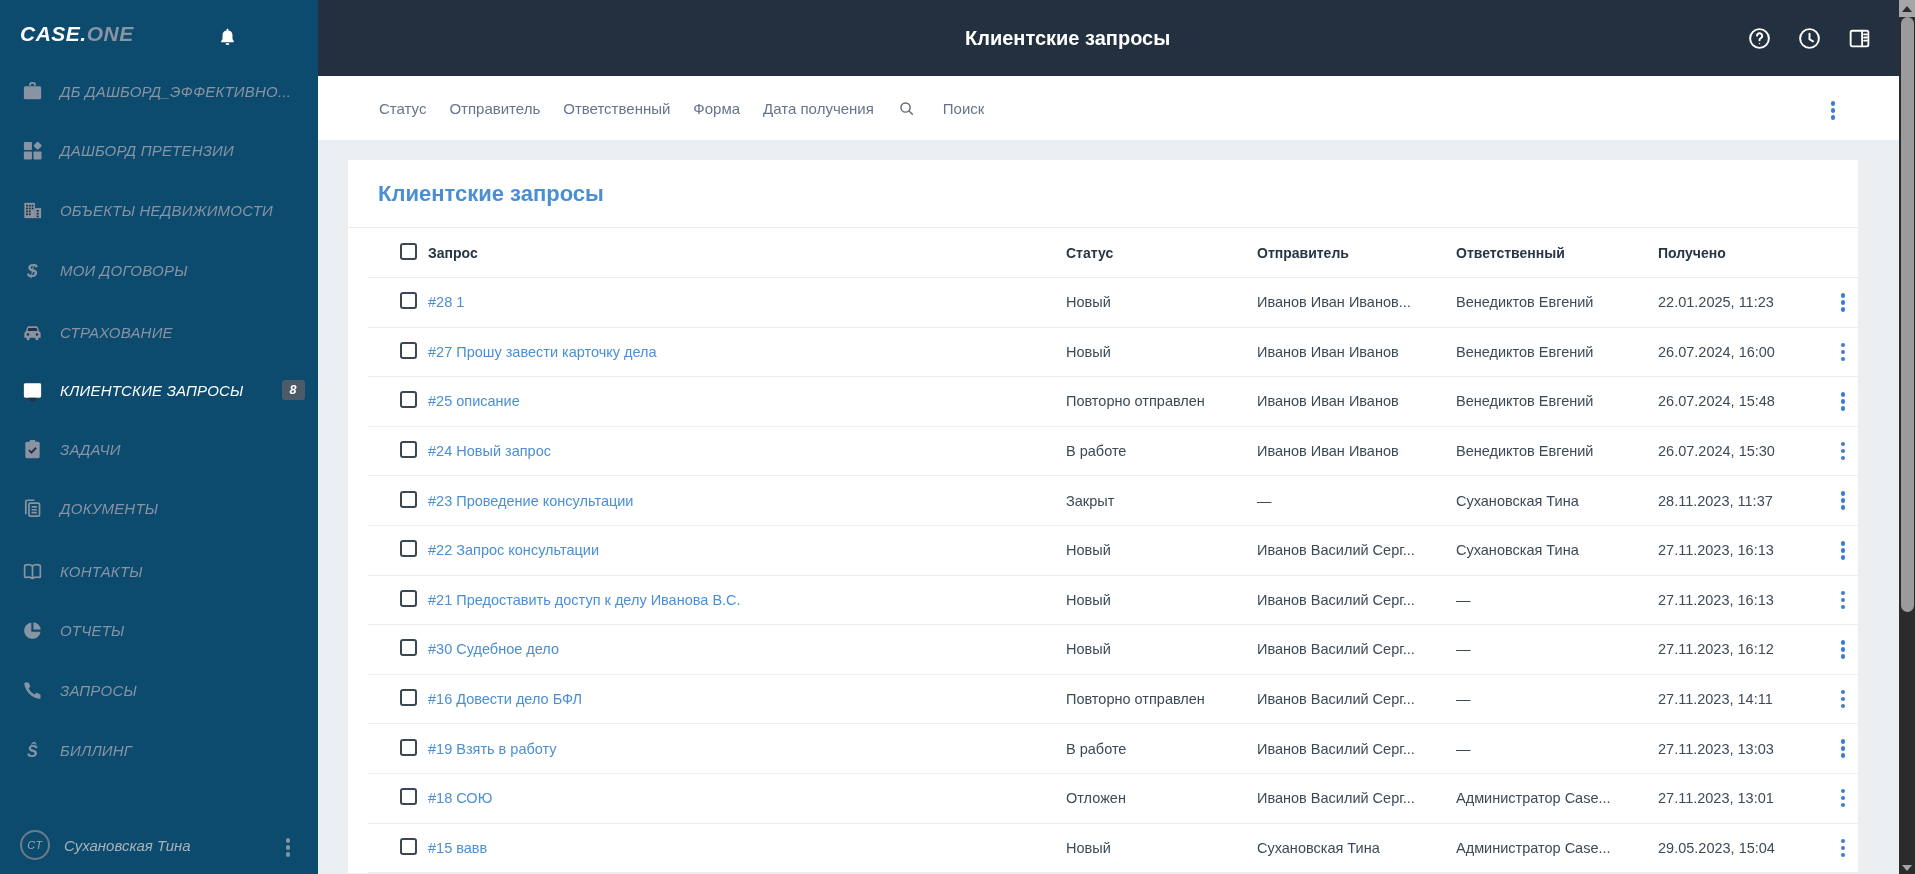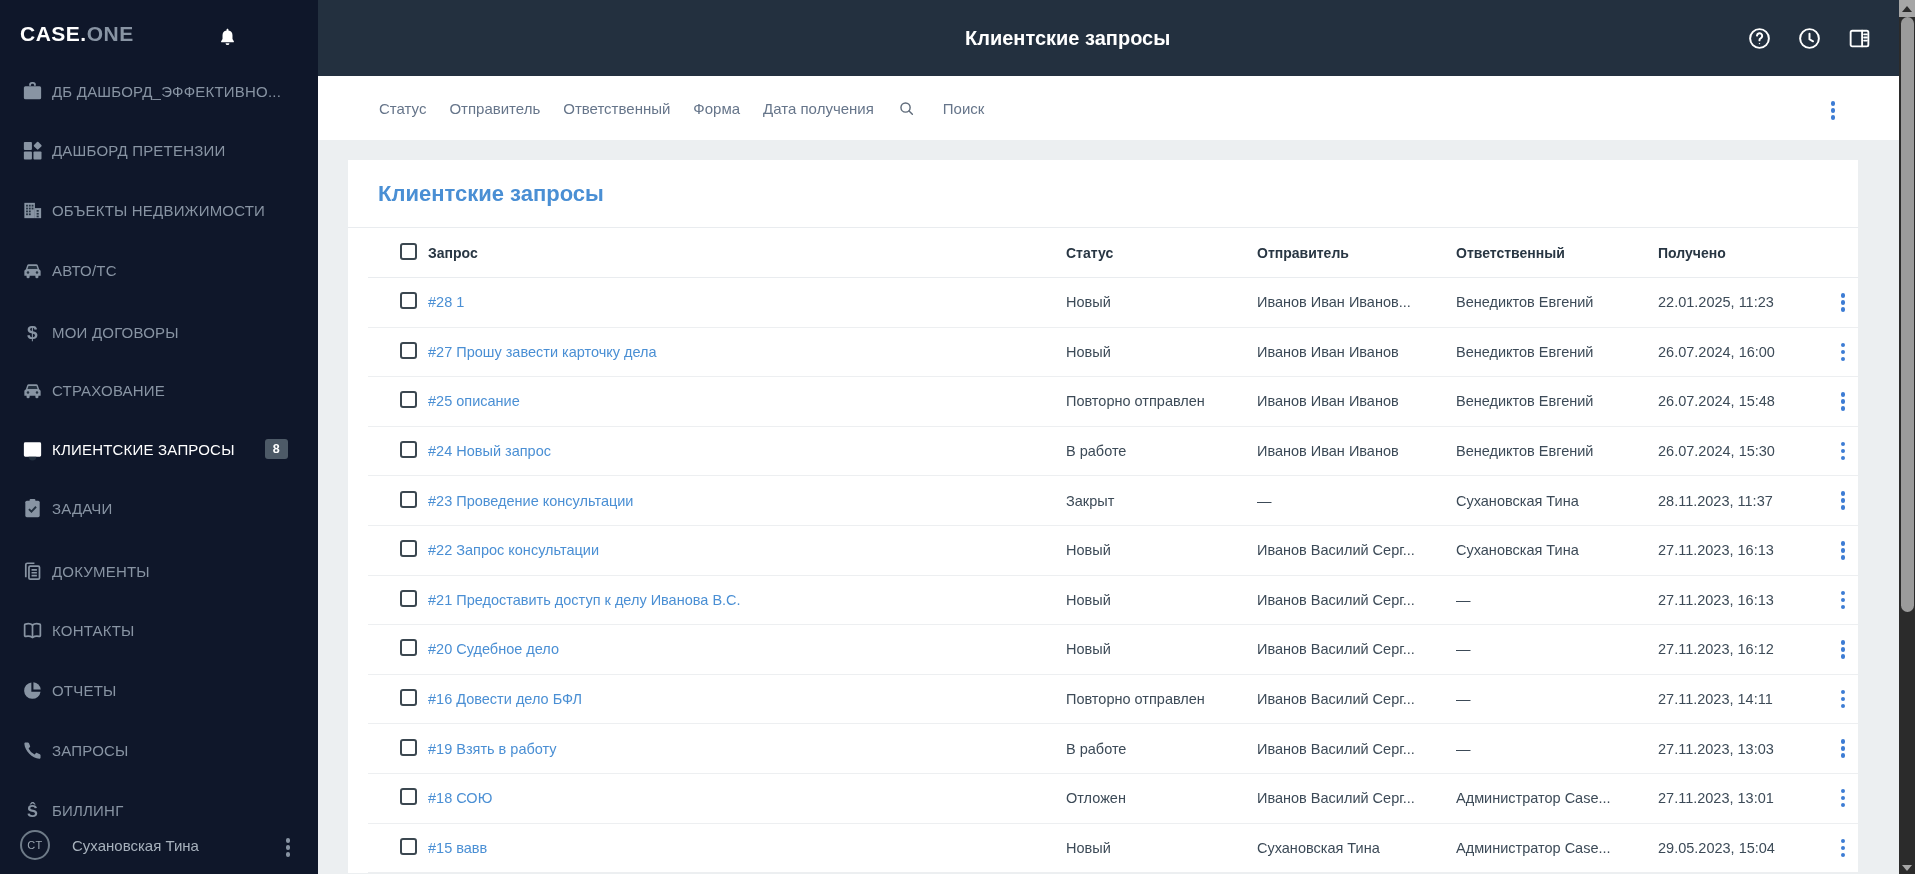--- a/index.html
+++ b/index.html
@@ -6,44 +6,44 @@
   html,body { width:1915px; height:874px; overflow:hidden; }
   body { position:relative; background:#eceff1; font-family:"Liberation Sans", sans-serif; }
 
   
   .topbar { position:absolute; left:0; top:0; width:100%; height:76px; background:#23303f; z-index:3; }
   .topbar-title { position:absolute; left:965px; top:0; line-height:76px; color:#ffffff; font-size:20px; font-weight:bold; }
   .topbar-icons { position:absolute; right:43px; top:0; height:76px; display:flex; align-items:center; gap:25px; color:#ffffff; }
   .topbar-icons svg { width:25px; height:25px; display:block; cursor:pointer; }
 
   
-  .sidebar { position:absolute; left:0; top:0; bottom:0; width:318px; background:#0f172a; z-index:5; }
+  .sidebar { position:absolute; left:0; top:0; bottom:0; width:318px; background:#0c4a6e; z-index:5;font-style:italic; }
   .logo { position:absolute; left:20px; top:22px; font-size:21px; font-weight:bold; letter-spacing:.5px; color:#fff; }
   .logo .sec { color:#8894a3; }
   .bell { position:absolute; left:216px; top:26px; width:23px; height:23px; color:#ffffff; cursor:pointer; }
   .bell svg { width:23px; height:23px; }
   .nav { position:absolute; left:0; top:0; right:0; bottom:0; }
-  .side-item { position:absolute; left:0; width:100%; height:44px; display:flex; align-items:center; padding-left:21px; gap:8px; color:#8894a3; font-size:15px; letter-spacing:.2px; cursor:pointer; white-space:nowrap; }
+  .side-item { position:absolute; left:0; width:100%; height:44px; display:flex; align-items:center; padding-left:21px; gap:16px; color:#8894a3; font-size:15px; letter-spacing:.2px; cursor:pointer; white-space:nowrap; }
   .side-item svg { width:23px; height:23px; flex:0 0 23px; }
   .side-item.active { color:#ffffff; }
   .side-item:nth-of-type(1)  { top:69px; }
   .side-item:nth-of-type(2)  { top:128px; }
   .side-item:nth-of-type(3)  { top:188px; }
   .side-item:nth-of-type(4)  { top:248px; }
   .side-item:nth-of-type(5)  { top:310px; }
   .side-item:nth-of-type(6)  { top:368px; }
   .side-item:nth-of-type(7)  { top:427px; }
   .side-item:nth-of-type(8)  { top:486px; }
   .side-item:nth-of-type(9)  { top:549px; }
   .side-item:nth-of-type(10) { top:608px; }
   .side-item:nth-of-type(11) { top:668px; }
   .side-item:nth-of-type(12) { top:728px; }
   .side-item:nth-of-type(13) { top:788px; }
   .badge { margin-left:22px; background:#4d5a67; color:#fff; font-size:12.5px; font-weight:bold; padding:3px 8px; border-radius:3px; }
-  .side-user { position:absolute; left:0; right:0; top:822px; height:46px; display:flex; align-items:center; padding-left:20px; gap:22px; }
+  .side-user { position:absolute; left:0; right:0; top:822px; height:46px; display:flex; align-items:center; padding-left:20px; gap:14px; }
   .avatar { width:30px; height:30px; border:2px solid #6e7b88; border-radius:50%; color:#9aa5b0; font-size:11px; display:flex; align-items:center; justify-content:center; letter-spacing:.5px; }
   .user-name { font-size:15px; color:#a7b1bc; }
   .user-menu { position:absolute; right:26px; top:14px; cursor:pointer; padding:2px; }
 
   
   .filterbar { position:absolute; left:318px; top:76px; right:16px; height:64px; background:#ffffff; z-index:2; }
   .filters { display:flex; align-items:center; height:100%; padding-left:61px; gap:23px; font-size:15px; color:#66758a; }
   .filter-item { cursor:pointer; }
   .searchbox { display:flex; align-items:center; gap:27px; cursor:pointer; color:#66758a; }
   .searchbox svg { width:19px; height:19px; color:#5f6b7a; }
@@ -142,29 +142,20 @@
             <rect x="5.3" y="15" width="1.9" height="1.9"></rect>
             <rect x="8.2" y="15" width="1.9" height="1.9"></rect>
             <rect x="16.3" y="11.5" width="2.2" height="1.8"></rect>
             <rect x="16.3" y="14.5" width="2.2" height="1.8"></rect>
             <rect x="16.3" y="17.3" width="2.2" height="1.8"></rect>
           </g>
         </svg>
       <span>ОБЪЕКТЫ НЕДВИЖИМОСТИ</span>
     </div>
     <div class="side-item">
-      <svg viewBox="0 0 24 24" fill="currentColor">
-          <path d="M5 11l1.4-4.2A1.8 1.8 0 0 1 8.1 5.5h7.8a1.8 1.8 0 0 1 1.7 1.3L19 11c.9.2 1.5 1 1.5 1.9v4.6h-2.3v1.3c0 .7-.5 1.2-1.2 1.2h-.8c-.7 0-1.2-.5-1.2-1.2v-1.3H9v1.3c0 .7-.5 1.2-1.2 1.2H7c-.7 0-1.2-.5-1.2-1.2v-1.3H3.5V12.9c0-.9.6-1.7 1.5-1.9z"></path>
-          <path fill="#23303f" d="M6.8 10.4l1-3h8.4l1 3z"></path>
-          <circle cx="7.3" cy="14.2" r="1.3" fill="#23303f"></circle>
-          <circle cx="16.7" cy="14.2" r="1.3" fill="#23303f"></circle>
-        </svg>
-      <span>АВТО/ТС</span>
-    </div>
-    <div class="side-item">
       <svg viewBox="0 0 24 24">
           <text x="12" y="18.5" text-anchor="middle" font-size="20" font-weight="bold" fill="currentColor">$</text>
         </svg>
       <span>МОИ ДОГОВОРЫ</span>
     </div>
     <div class="side-item">
       <svg viewBox="0 0 24 24" fill="currentColor">
           <path d="M5 11l1.4-4.2A1.8 1.8 0 0 1 8.1 5.5h7.8a1.8 1.8 0 0 1 1.7 1.3L19 11c.9.2 1.5 1 1.5 1.9v4.6h-2.3v1.3c0 .7-.5 1.2-1.2 1.2h-.8c-.7 0-1.2-.5-1.2-1.2v-1.3H9v1.3c0 .7-.5 1.2-1.2 1.2H7c-.7 0-1.2-.5-1.2-1.2v-1.3H3.5V12.9c0-.9.6-1.7 1.5-1.9z"></path>
           <path fill="#23303f" d="M6.8 10.4l1-3h8.4l1 3z"></path>
           <circle cx="7.3" cy="14.2" r="1.3" fill="#23303f"></circle>
@@ -378,21 +369,21 @@
             <span class="vdots">
               <b></b>
               <b></b>
               <b></b>
             </span>
           </span>
   </div>
 
   <div class="tgrid trow">
     <span><span class="cb"></span></span>
-    <a class="cell request" href="#">#20 Судебное дело</a>
+    <a class="cell request" href="#">#30 Судебное дело</a>
     <span class="cell">Новый</span>
     <span class="cell">Иванов Василий Серг...</span>
     <span class="cell">—</span>
     <span class="cell">27.11.2023, 16:12</span>
     <span class="dotwrap">
             <span class="vdots">
               <b></b>
               <b></b>
               <b></b>
             </span>

